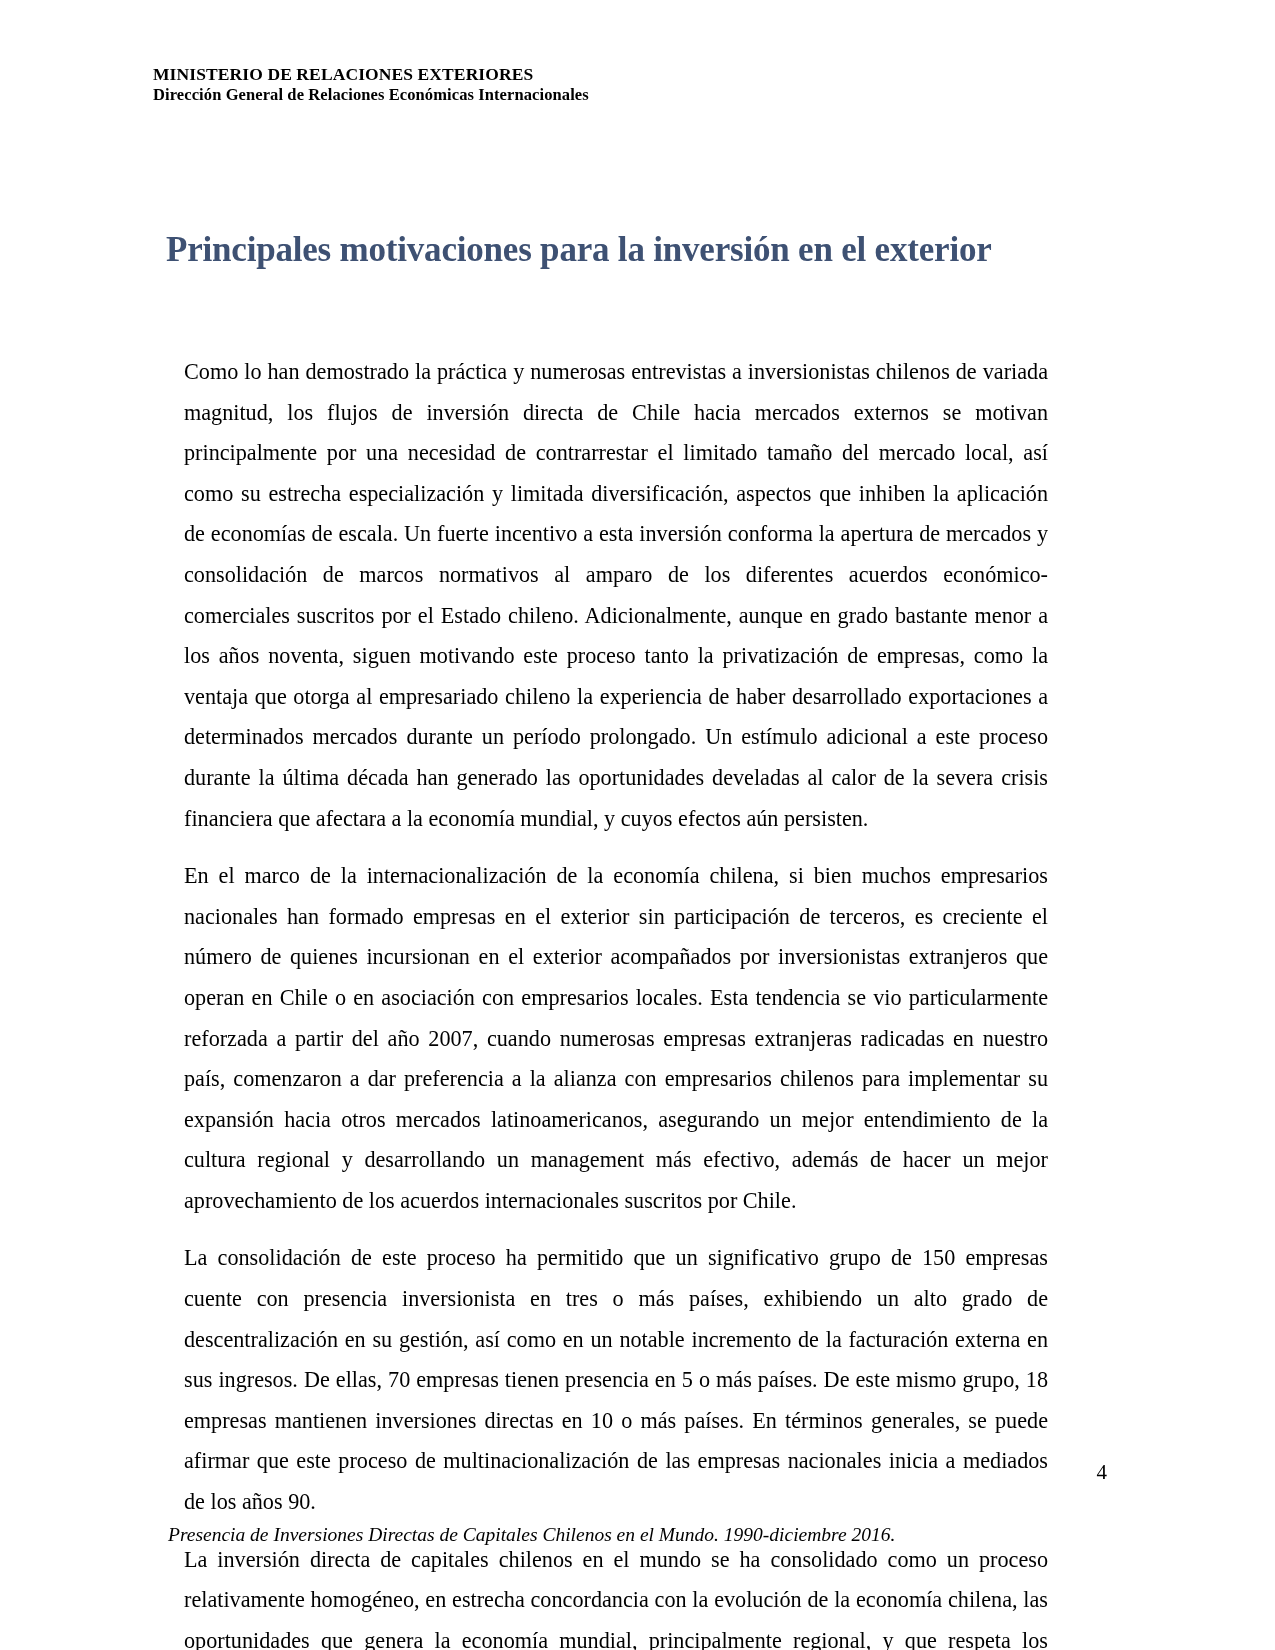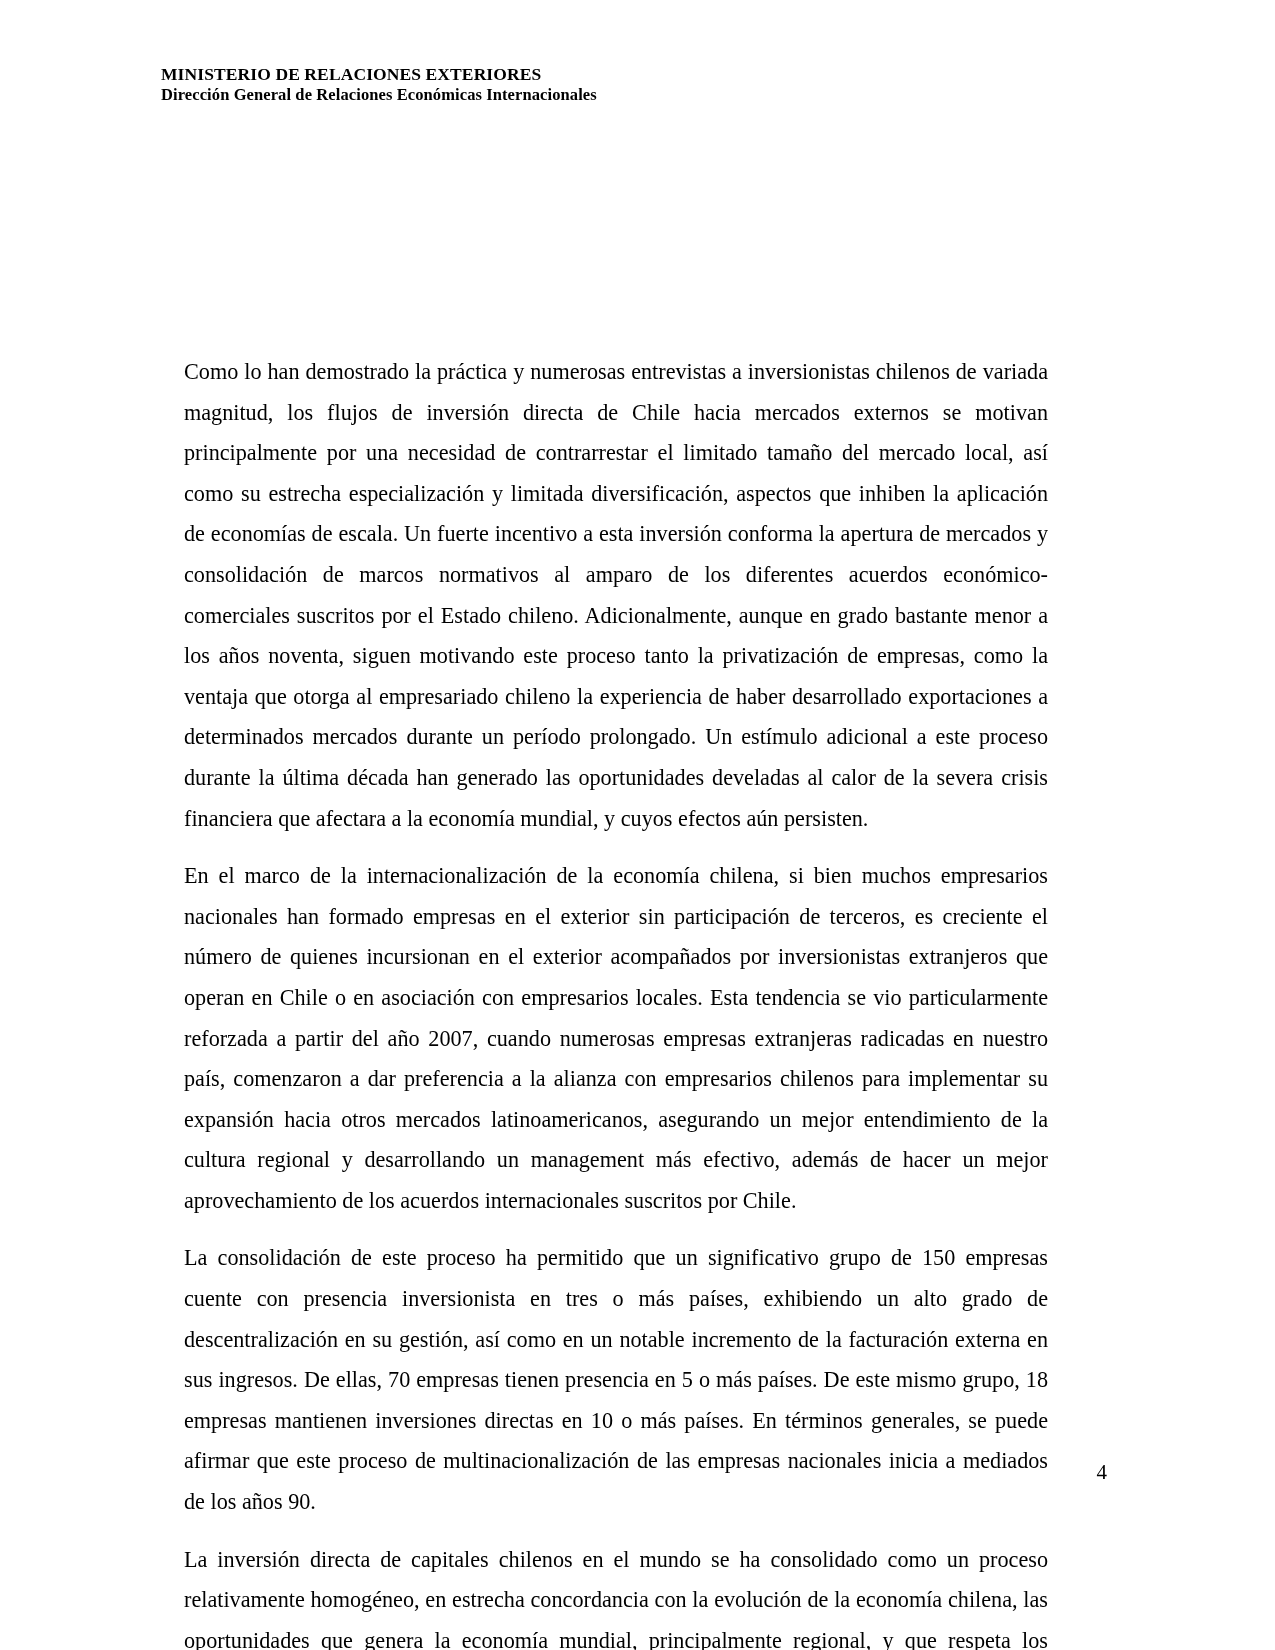--- a/index.html
+++ b/index.html
@@ -19,21 +19,21 @@
   .page {
     position: relative;
     width: 1275px;
     height: 1650px;
     box-sizing: border-box;
   }
 
   
   .letterhead {
     position: absolute;
-    left: 161px;
+    left: 153px;
     top: 63px;
     width: 800px;
   }
   .letterhead .lh-line {
     font-weight: bold;
     letter-spacing: 0.1px;
     white-space: nowrap;
   }
   .letterhead .lh-line.l0 {
     font-size: 17.5px;
@@ -104,24 +104,26 @@
 </head>
 <body>
 
 <div class="page">
 
   <div class="letterhead">
     <div class="lh-line l0">MINISTERIO DE RELACIONES EXTERIORES</div>
     <div class="lh-line l1">Dirección General de Relaciones Económicas Internacionales</div>
   </div>
 
+  <h1 class="doc-title">Principales motivaciones para la inversión en el exterior</h1>
 
   <div class="body-copy">
     <p>Como lo han demostrado la práctica y numerosas entrevistas a inversionistas chilenos de variada magnitud, los flujos de inversión directa de Chile hacia mercados externos se motivan principalmente por una necesidad de contrarrestar el limitado tamaño del mercado local, así como su estrecha especialización y limitada diversificación, aspectos que inhiben la aplicación de economías de escala. Un fuerte incentivo a esta inversión conforma la apertura de mercados y consolidación de marcos normativos al amparo de los diferentes acuerdos económico-comerciales suscritos por el Estado chileno. Adicionalmente, aunque en grado bastante menor a los años noventa, siguen motivando este proceso tanto la privatización de empresas, como la ventaja que otorga al empresariado chileno la experiencia de haber desarrollado exportaciones a determinados mercados durante un período prolongado. Un estímulo adicional a este proceso durante la última década han generado las oportunidades develadas al calor de la severa crisis financiera que afectara a la economía mundial, y cuyos efectos aún persisten.</p>
     <p>En el marco de la internacionalización de la economía chilena, si bien muchos empresarios nacionales han formado empresas en el exterior sin participación de terceros, es creciente el número de quienes incursionan en el exterior acompañados por inversionistas extranjeros que operan en Chile o en asociación con empresarios locales. Esta tendencia se vio particularmente reforzada a partir del año 2007, cuando numerosas empresas extranjeras radicadas en nuestro país, comenzaron a dar preferencia a la alianza con empresarios chilenos para implementar su expansión hacia otros mercados latinoamericanos, asegurando un mejor entendimiento de la cultura regional y desarrollando un management más efectivo, además de hacer un mejor aprovechamiento de los acuerdos internacionales suscritos por Chile.</p>
     <p>La consolidación de este proceso ha permitido que un significativo grupo de 150 empresas cuente con presencia inversionista en tres o más países, exhibiendo un alto grado de descentralización en su gestión, así como en un notable incremento de la facturación externa en sus ingresos. De ellas, 70 empresas tienen presencia en 5 o más países. De este mismo grupo, 18 empresas mantienen inversiones directas en 10 o más países. En términos generales, se puede afirmar que este proceso de multinacionalización de las empresas nacionales inicia a mediados de los años 90.</p>
     <p>La inversión directa de capitales chilenos en el mundo se ha consolidado como un proceso relativamente homogéneo, en estrecha concordancia con la evolución de la economía chilena, las oportunidades que genera la economía mundial, principalmente regional, y que respeta los propios tiempos de madurez de las inversiones.</p>
   </div>
 
   <div class="page-number">4</div>
 
+  <div class="footer-note">Presencia de Inversiones Directas de Capitales Chilenos en el Mundo. 1990-diciembre 2016.</div>
 
 </div>
 
 </body></html>

